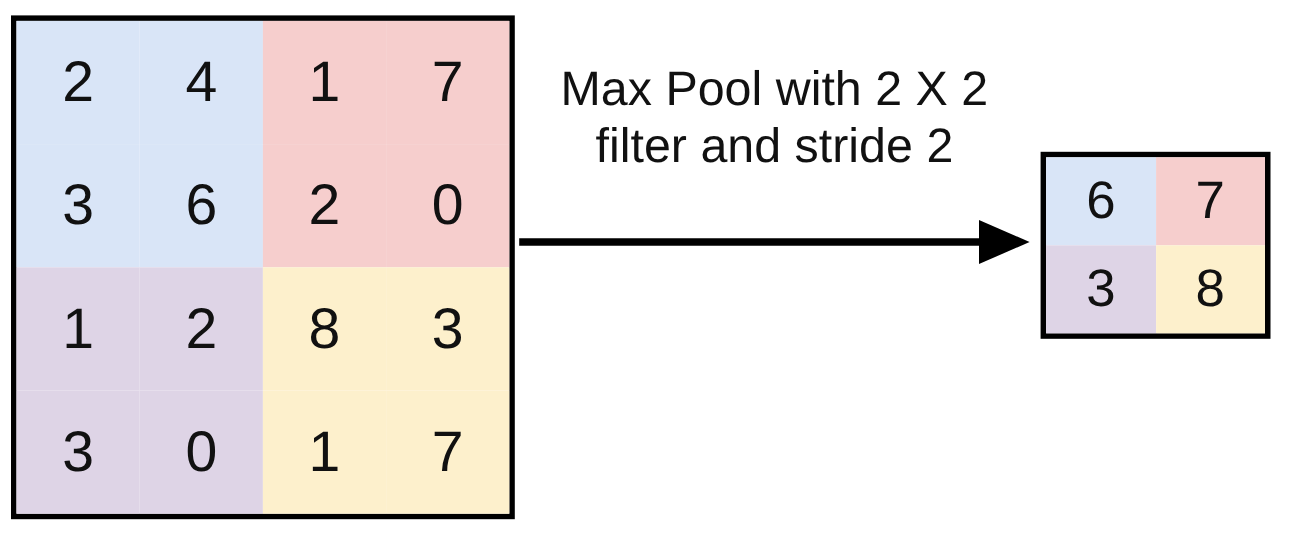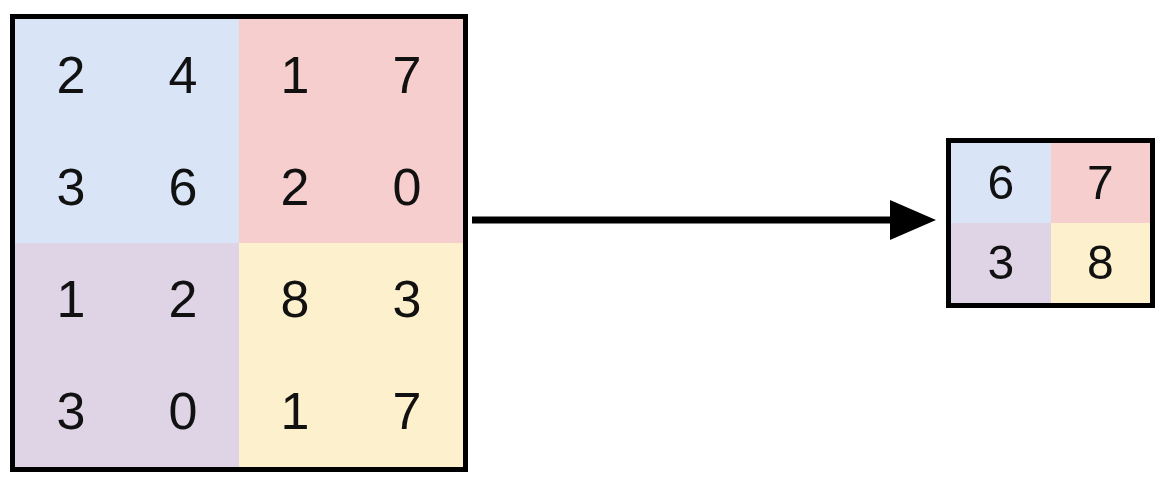--- a/index.html
+++ b/index.html
@@ -98,20 +98,24 @@
     <div class="cell q-purple">2</div>
     <div class="cell q-yellow">8</div>
     <div class="cell q-yellow">3</div>
 
     <div class="cell q-purple">3</div>
     <div class="cell q-purple">0</div>
     <div class="cell q-yellow">1</div>
     <div class="cell q-yellow">7</div>
   </div>
 
+  <div class="pool-label">
+    <div>Max Pool with 2 X 2</div>
+    <div>filter and stride 2</div>
+  </div>
 
   <div class="arrow-wrap">
     <svg width="468" height="48" viewBox="0 0 468 48" xmlns="http://www.w3.org/2000/svg">
       <line x1="2" y1="24" x2="428" y2="24" stroke="#000000" stroke-width="7"></line>
       <polygon points="420,4 466,24 420,44" fill="#000000"></polygon>
     </svg>
   </div>
 
   <div class="output-grid">
     <div class="cell q-blue">6</div>

